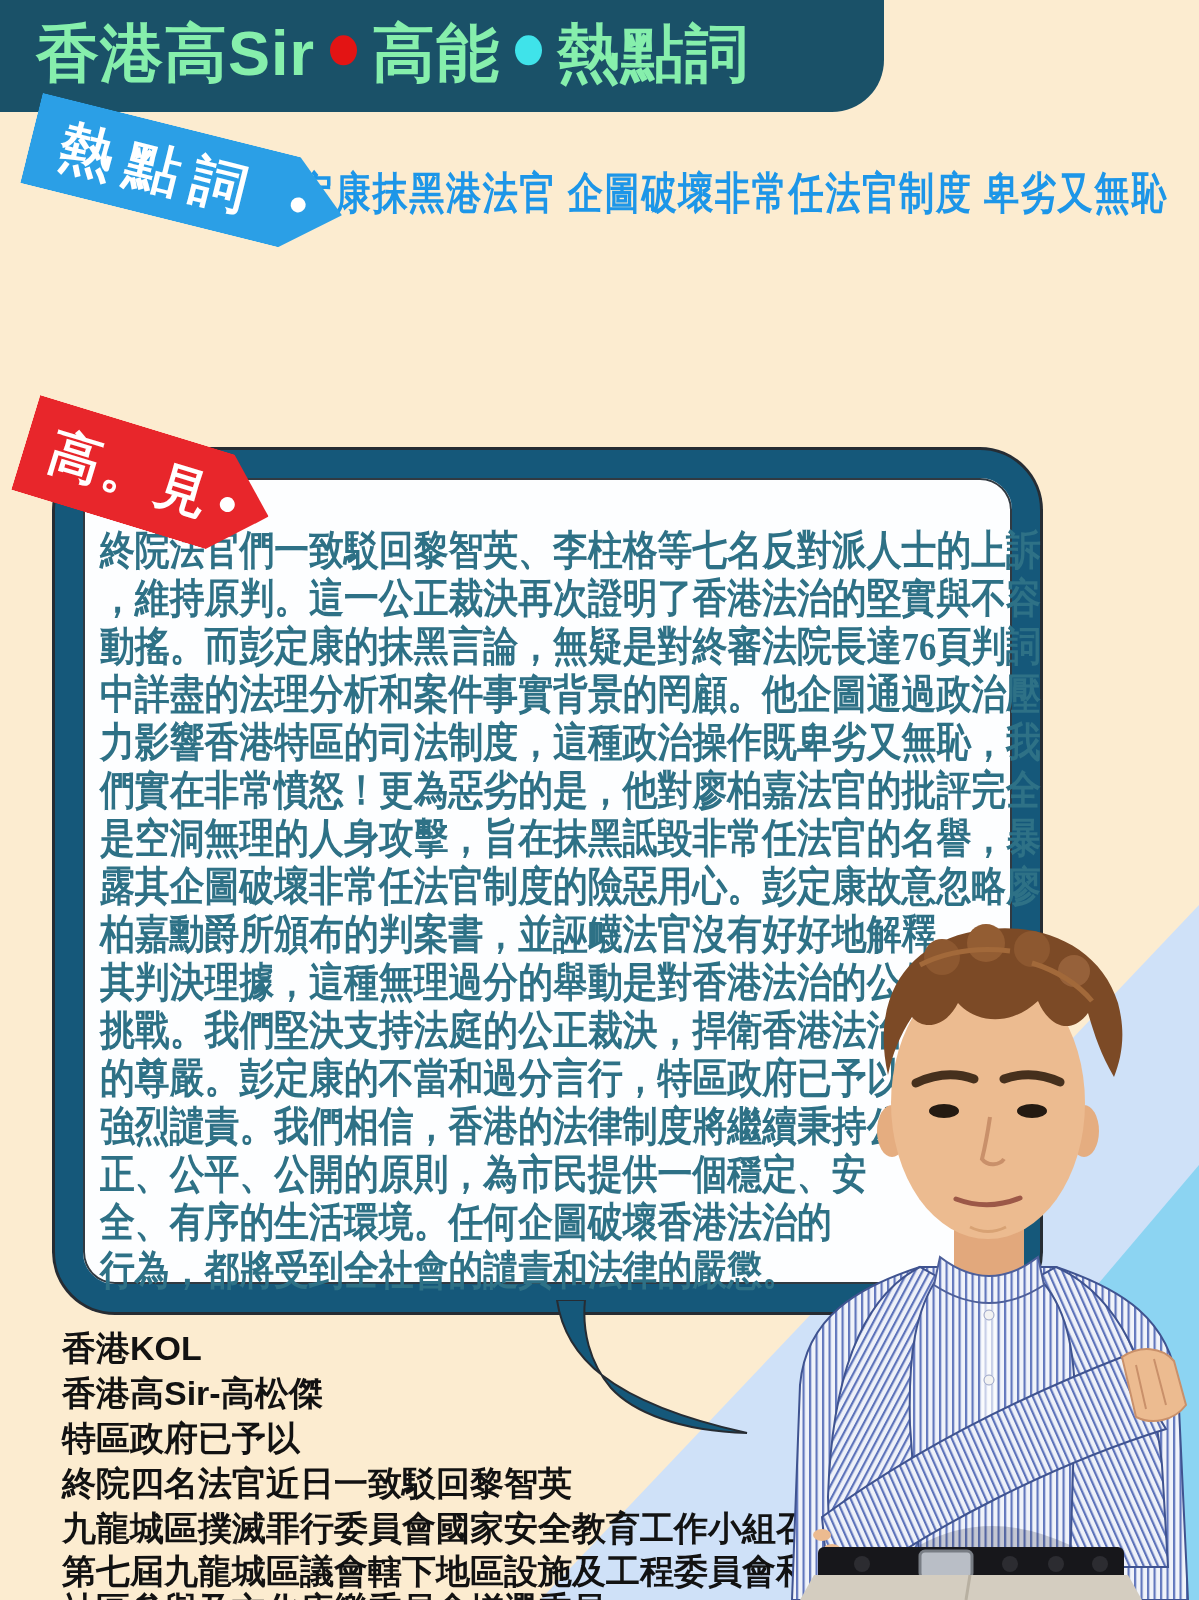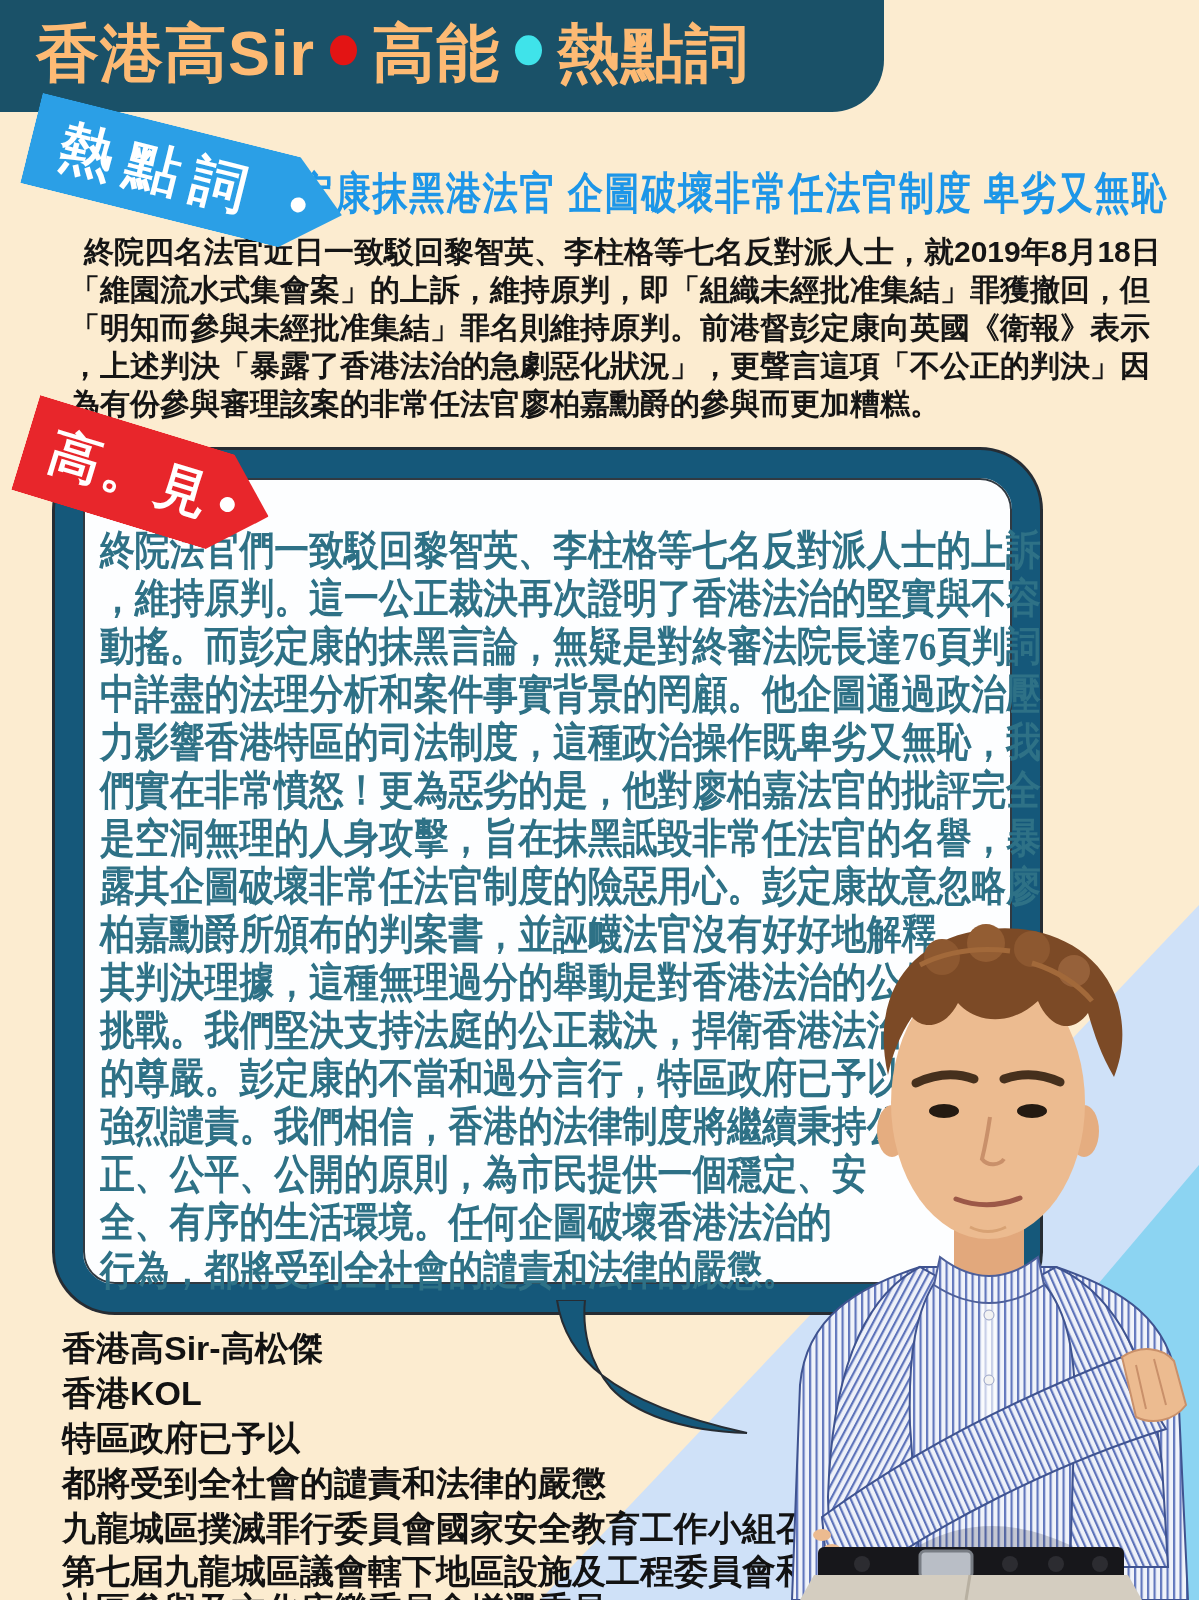--- a/index.html
+++ b/index.html
@@ -10,21 +10,21 @@
   }
   .bg-shapes{position:absolute;left:0;top:0;width:1199px;height:1600px;z-index:0;}
 
   
   .banner{
     position:absolute;left:0;top:0;width:884px;height:112px;z-index:3;
     background:#1a5168;border-bottom-right-radius:52px;
   }
   .banner-title{
     position:absolute;left:36px;top:50%;transform:translateY(-52%);
-    color:#fdba74;font-weight:900;font-size:63px;letter-spacing:1px;white-space:nowrap;
+    color:#86efac;font-weight:900;font-size:63px;letter-spacing:1px;white-space:nowrap;
   }
   .dot{display:inline-block;width:27px;height:30px;border-radius:50%;margin:0 15px;vertical-align:10px;}
   .dot-red{background:#e31414;}
   .dot-cyan{background:#3fe3ea;}
 
   
   .hot-tag{
     position:absolute;left:30px;top:103px;width:320px;height:93px;z-index:4;
     background:#2b9fe6;transform:rotate(14deg);transform-origin:15% 50%;
     clip-path:polygon(0 0,83% 0,100% 50%,83% 100%,0 100%);
@@ -94,27 +94,20 @@
     </div>
   </div>
 
   <div class="hot-tag">
     <span class="hot-tag-label">熱點詞</span>
     <span class="tag-hole"></span>
   </div>
 
   <div class="headline">彭定康抹黑港法官 企圖破壞非常任法官制度 卑劣又無恥</div>
 
-  <div class="intro">
-      <div class="intro-line">終院四名法官近日一致駁回黎智英、李柱格等七名反對派人士，就2019年8月18日</div>
-      <div class="intro-line">「維園流水式集會案」的上訴，維持原判，即「組織未經批准集結」罪獲撤回，但</div>
-      <div class="intro-line">「明知而參與未經批准集結」罪名則維持原判。前港督彭定康向英國《衛報》表示</div>
-      <div class="intro-line">，上述判決「暴露了香港法治的急劇惡化狀況」，更聲言這項「不公正的判決」因</div>
-      <div class="intro-line">為有份參與審理該案的非常任法官廖柏嘉勳爵的參與而更加糟糕。</div>
-    </div>
 
   <div class="bubble"></div>
 
   <svg class="bubble-tail" viewBox="0 0 215 140" aria-hidden="true">
     <path d="M 12 0 C 20 55 62 102 202 133 C 134 131 88 112 66 88 C 44 62 37 30 40 0 Z" fill="#15587a" stroke="#262c33" stroke-width="2"></path>
   </svg>
 
   <div class="bubble-text">
       <div class="bubble-line">終院法官們一致駁回黎智英、李柱格等七名反對派人士的上訴</div>
       <div class="bubble-line">，維持原判。這一公正裁決再次證明了香港法治的堅實與不容</div>
@@ -133,24 +126,24 @@
       <div class="bubble-line">全、有序的生活環境。任何企圖破壞香港法治的</div>
       <div class="bubble-line">行為，都將受到全社會的譴責和法律的嚴懲。</div>
     </div>
 
   <div class="opinion-tag">
     <span class="opinion-label">高。見</span>
     <span class="tag-hole"></span>
   </div>
 
   <div class="credentials">
+      <div class="cred-line">香港KOL</div>
       <div class="cred-line">香港高Sir-高松傑</div>
-      <div class="cred-line">香港KOL</div>
       <div class="cred-line">特區政府已予以</div>
-      <div class="cred-line">都將受到全社會的譴責和法律的嚴懲</div>
+      <div class="cred-line">終院四名法官近日一致駁回黎智英</div>
       <div class="cred-line">九龍城區撲滅罪行委員會國家安全教育工作小組召集人</div>
       <div class="cred-line">第七屆九龍城區議會轄下地區設施及工程委員會和</div>
       <div class="cred-line">社區參與及文化康樂委員會增選委員</div>
     </div>
 
   <svg class="person" viewBox="0 0 430 695" aria-hidden="true">
     <defs>
       <pattern id="st-v" width="6.5" height="6.5" patternUnits="userSpaceOnUse">
         <rect width="6.5" height="6.5" fill="#f0f3fa"></rect>
           <rect width="2.2" height="6.5" fill="#6277bd"></rect>

